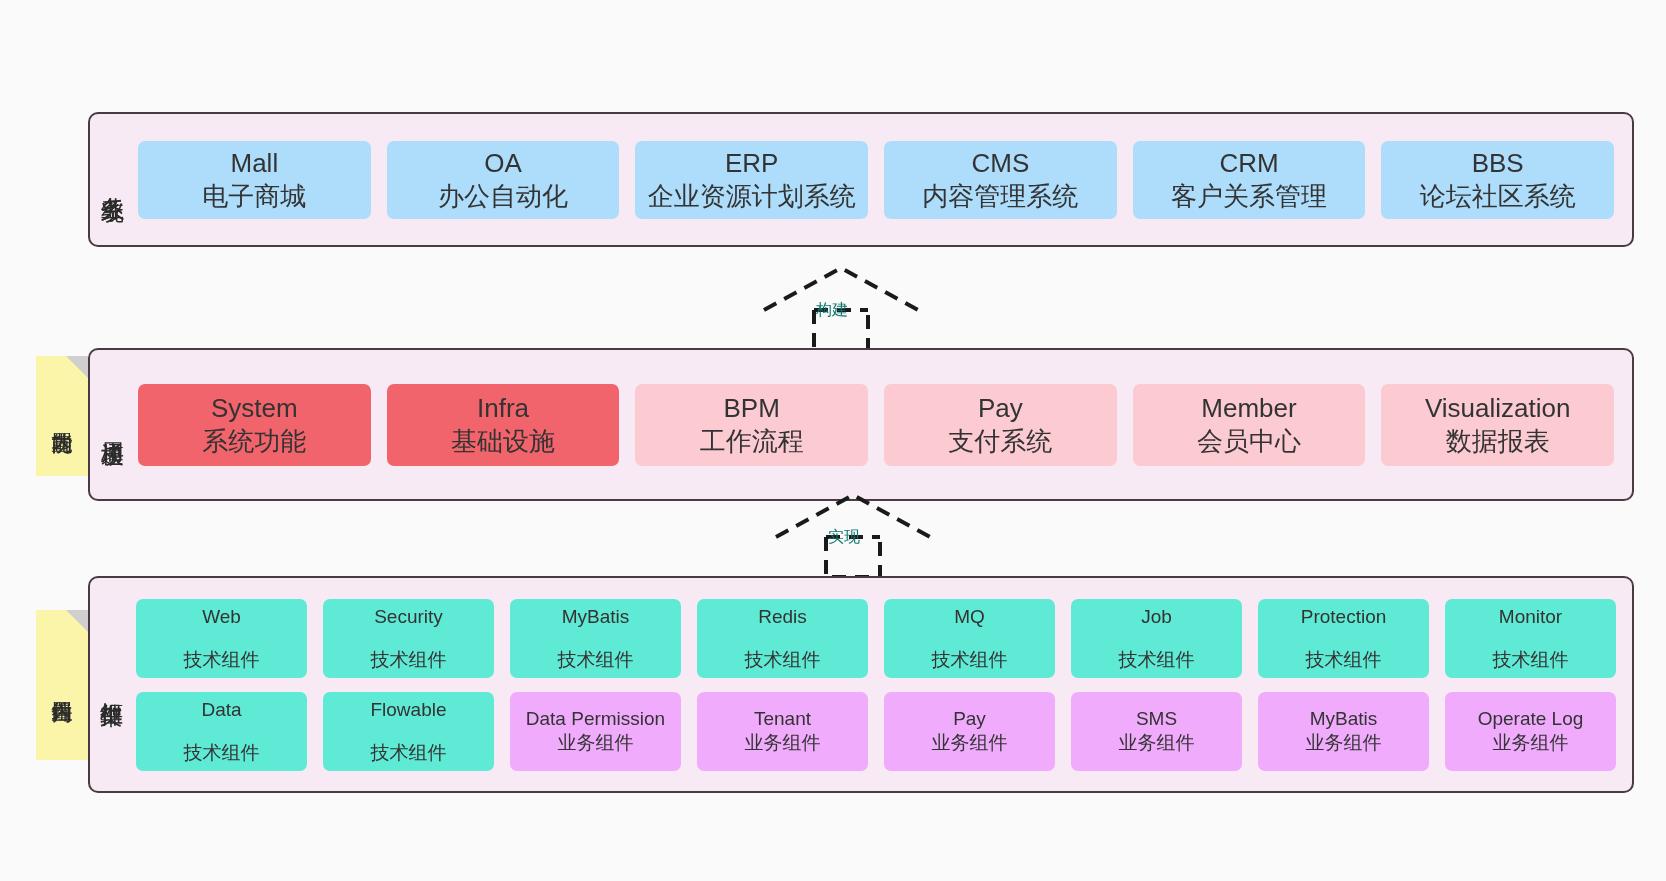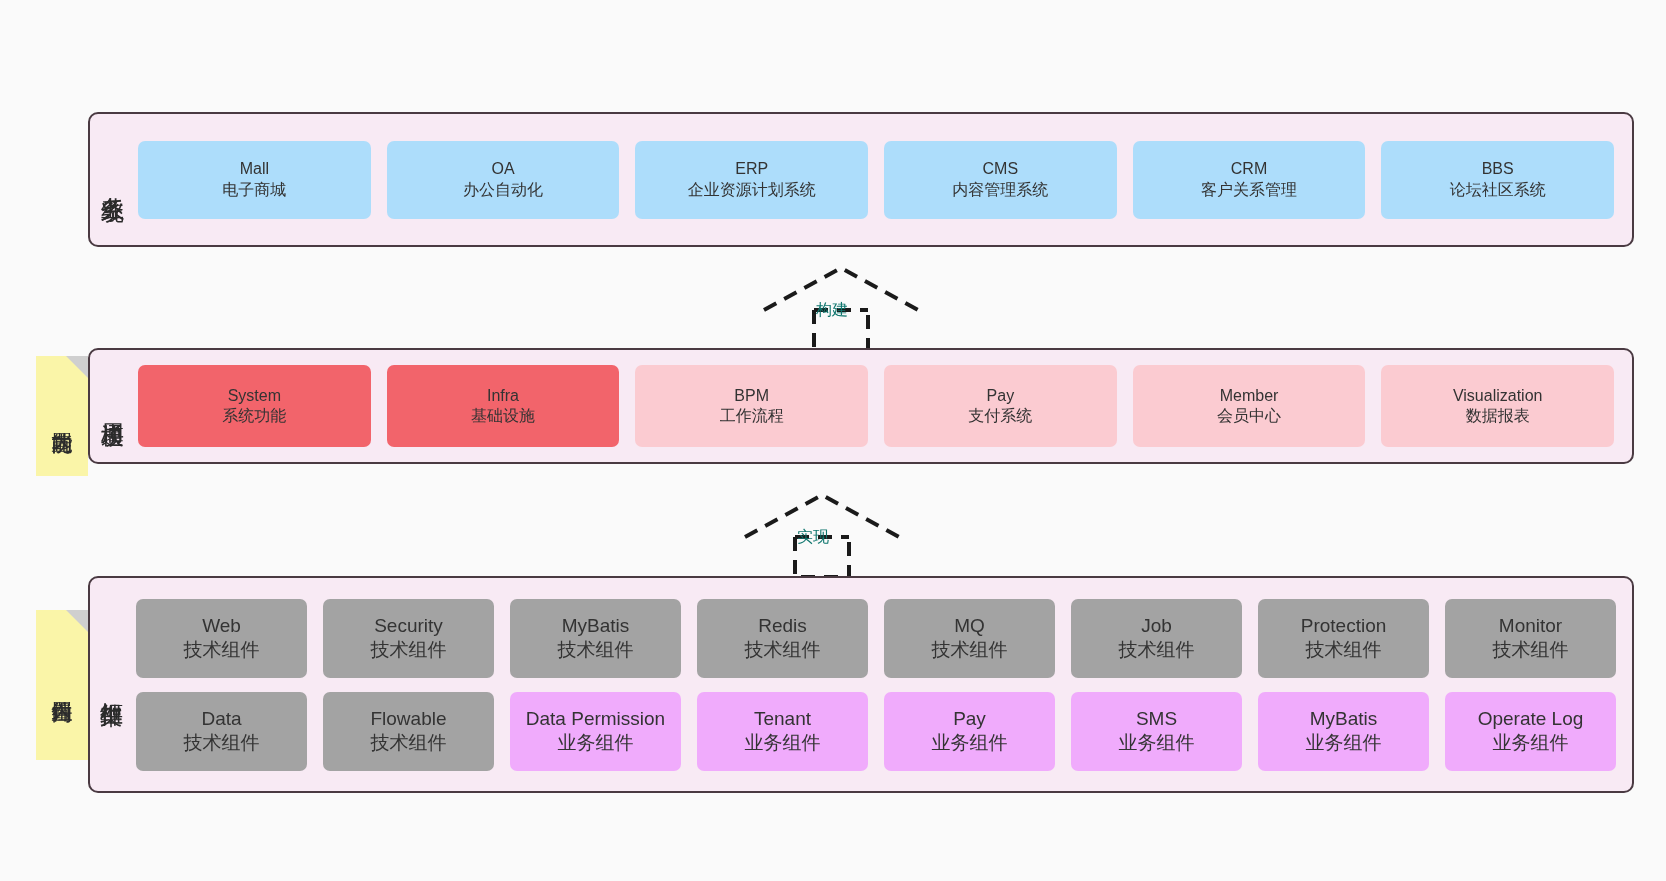--- a/index.html
+++ b/index.html
@@ -60,41 +60,41 @@
   .card {
     flex: 1 1 0;
     min-width: 0;
     border-radius: 7px;
     display: flex;
     flex-direction: column;
     align-items: center;
     justify-content: center;
     text-align: center;
     color: #333333;
-    font-size: 16px;
+    font-size: 26px;
     line-height: 1.26;
     padding: 6px 6px;
     user-select: none;
   }
   .card .en { white-space: normal; }
   .card .cn { white-space: nowrap; }
 
   .blue        { background: #ADDDFB; }
   .red-strong  { background: #F2646B; }
   .pink-soft   { background: #FBCBD1; }
-  .green-strong{ background: #a3a3a3; }
+  .green-strong{ background: #5eead4; justify-content: space-between; }
   .green-soft  { background: #f0abfc; }
 
   
   #tier-business { left: 88px;  top: 112px; width: 1546px; height: 135px; }
   #tier-business .tier-body { padding: 0 18px 0 4px; }
   #tier-business .card { height: 78px; }
 
   
-  #tier-modules  { left: 88px;  top: 348px; width: 1546px; height: 116px; }
+  #tier-modules  { left: 88px;  top: 348px; width: 1546px; height: 153px; }
   #tier-modules .tier-body { padding: 0 18px 0 4px; }
   #tier-modules .card { height: 82px; }
 
   
   #tier-framework{ left: 88px;  top: 576px; width: 1546px; height: 217px; }
   #tier-framework .tier-body { gap: 14px; padding: 0 16px 0 4px; }
   #tier-framework .card { height: 79px; font-size: 19px; }
   #tier-framework .tier-label { width: 42px; font-size: 23px; }
 
   
@@ -118,21 +118,21 @@
     width: 22px; height: 22px;
     background: #CFCFCF;
     clip-path: polygon(0 0, 100% 100%, 100% 0);
   }
   #note-functions  { left: 36px; top: 356px; width: 52px; height: 120px; }
   #note-components { left: 36px; top: 610px; width: 52px; height: 150px; }
 
   
   .arrow { position: absolute; }
   #arrow-build   { left: 756px; top: 262px; }
-  #arrow-realize { left: 737px; top: 489px; }
+  #arrow-realize { left: 768px; top: 489px; }
   .arrow-text {
     position: absolute;
     font-size: 16px;
     color: #0f766e;
     white-space: nowrap;
     user-select: none;
     background: transparent;
     text-align: center;
   }
   #arrow-build .arrow-text   { left: 60px; top: 38px; }

